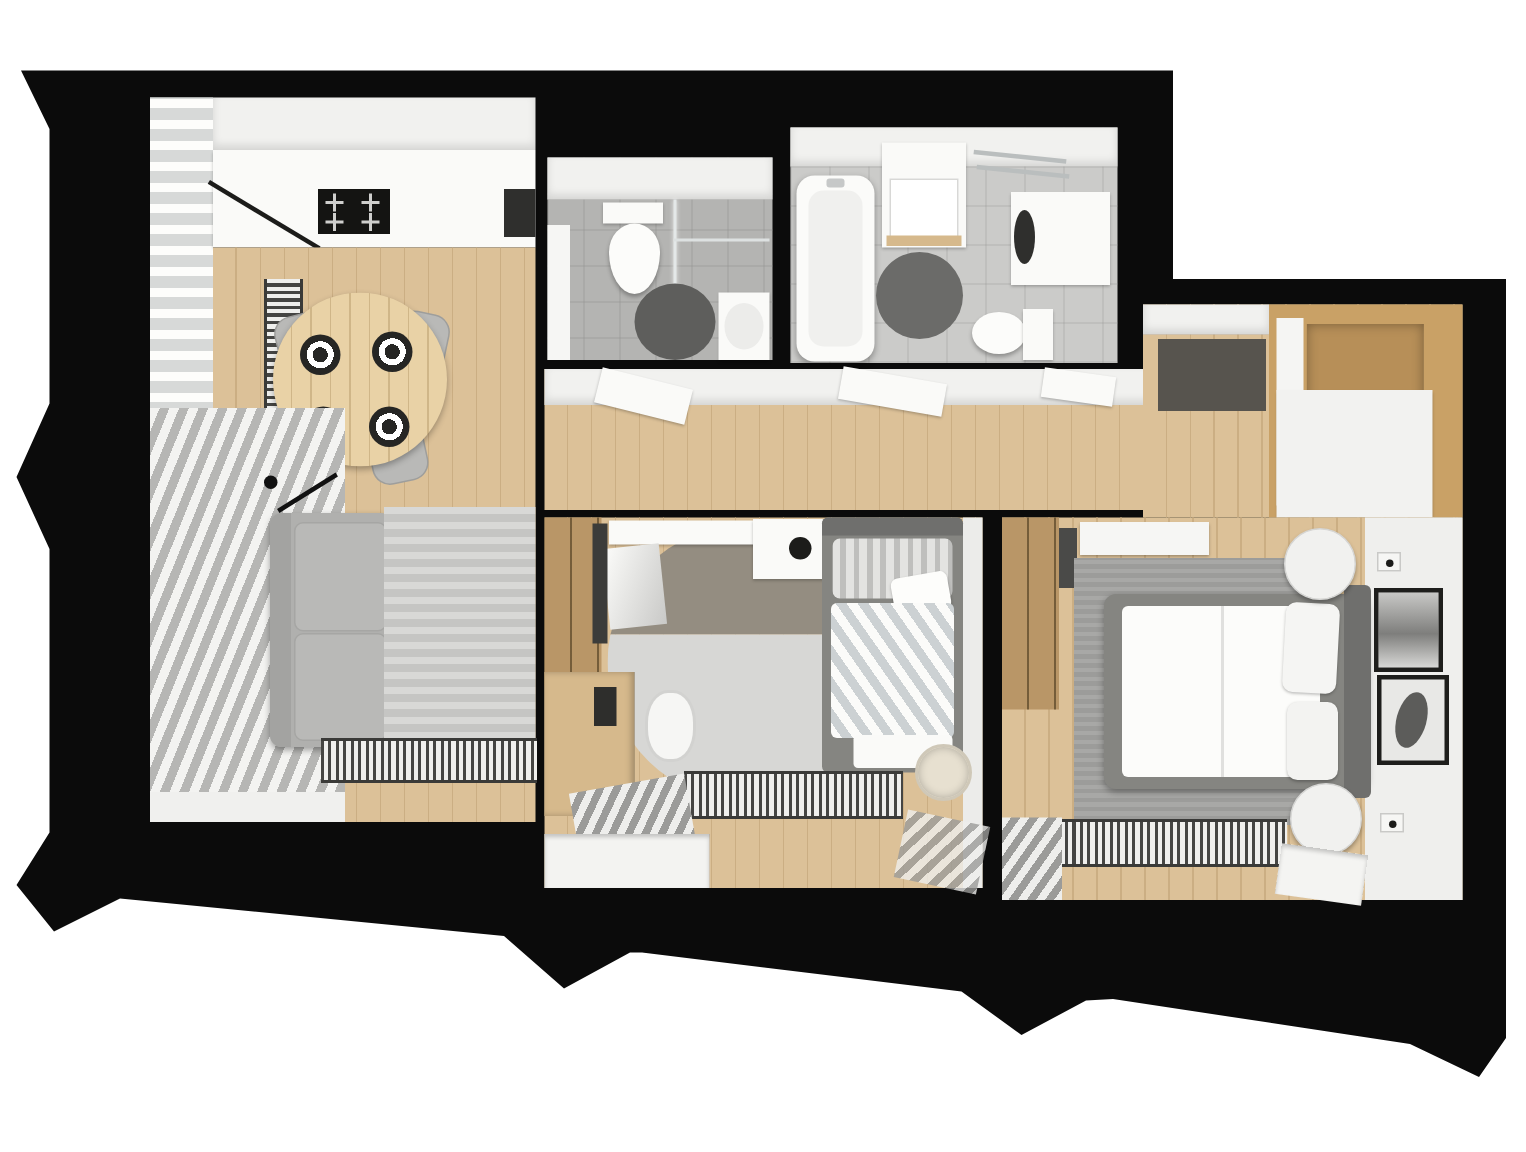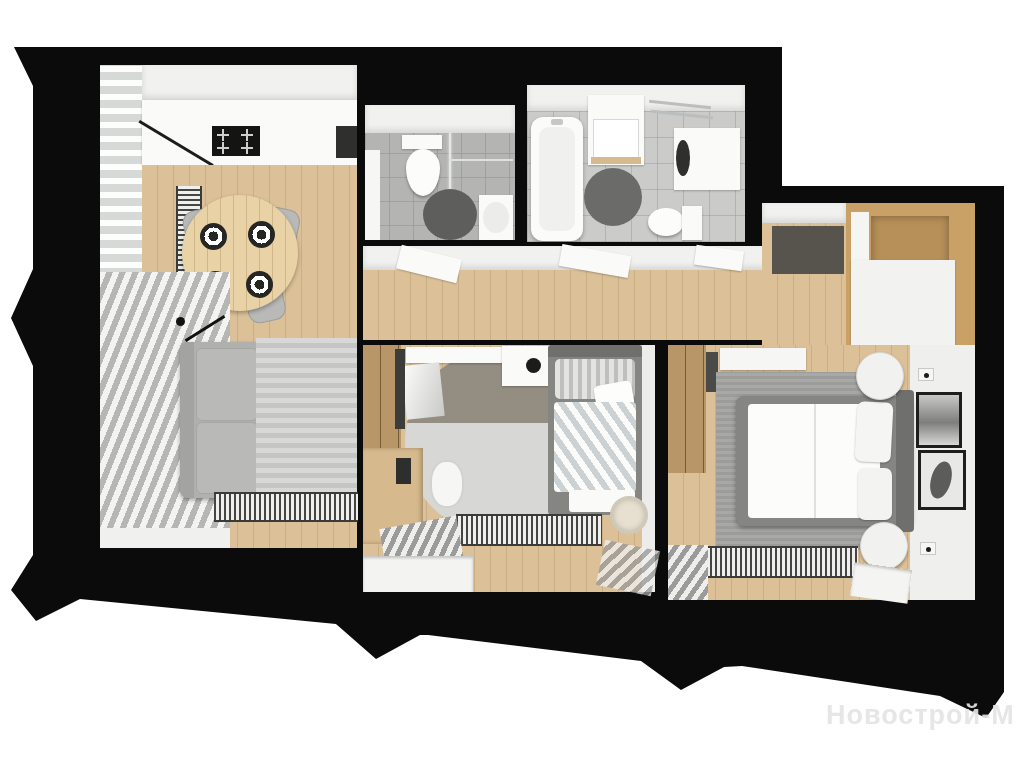--- a/index.html
+++ b/index.html
@@ -210,14 +210,13 @@
     <div class="abs" style="left:248px;top:47px;width:40px;height:50px;border:3px solid #1e1e1c;background:linear-gradient(180deg,#c8c8c6,#7e7e7c 55%,#d8d8d6);"></div>
     <div class="abs" style="left:250px;top:105px;width:42px;height:54px;border:3px solid #1e1e1c;background:#e8e8e6;">
       <div class="abs" style="left:10px;top:8px;width:20px;height:38px;background:#5c5c5a;border-radius:50%;transform:rotate(15deg);"></div>
     </div>
 
     <div class="abs radH" style="left:32px;top:201px;width:158px;height:28px;"></div>
     <div class="abs diagRug" style="left:0;top:200px;width:40px;height:55px;"></div>
     <div class="abs" style="left:184px;top:221px;width:58px;height:34px;background:#f4f4f2;transform:rotate(8deg);box-shadow:inset 0 2px 3px rgba(0,0,0,.2);"></div>
   </div>
 
-  <div id="watermark" class="abs" style="left:826px;top:700px;">Новострой-М</div>
 </div>
 
 </body></html>

